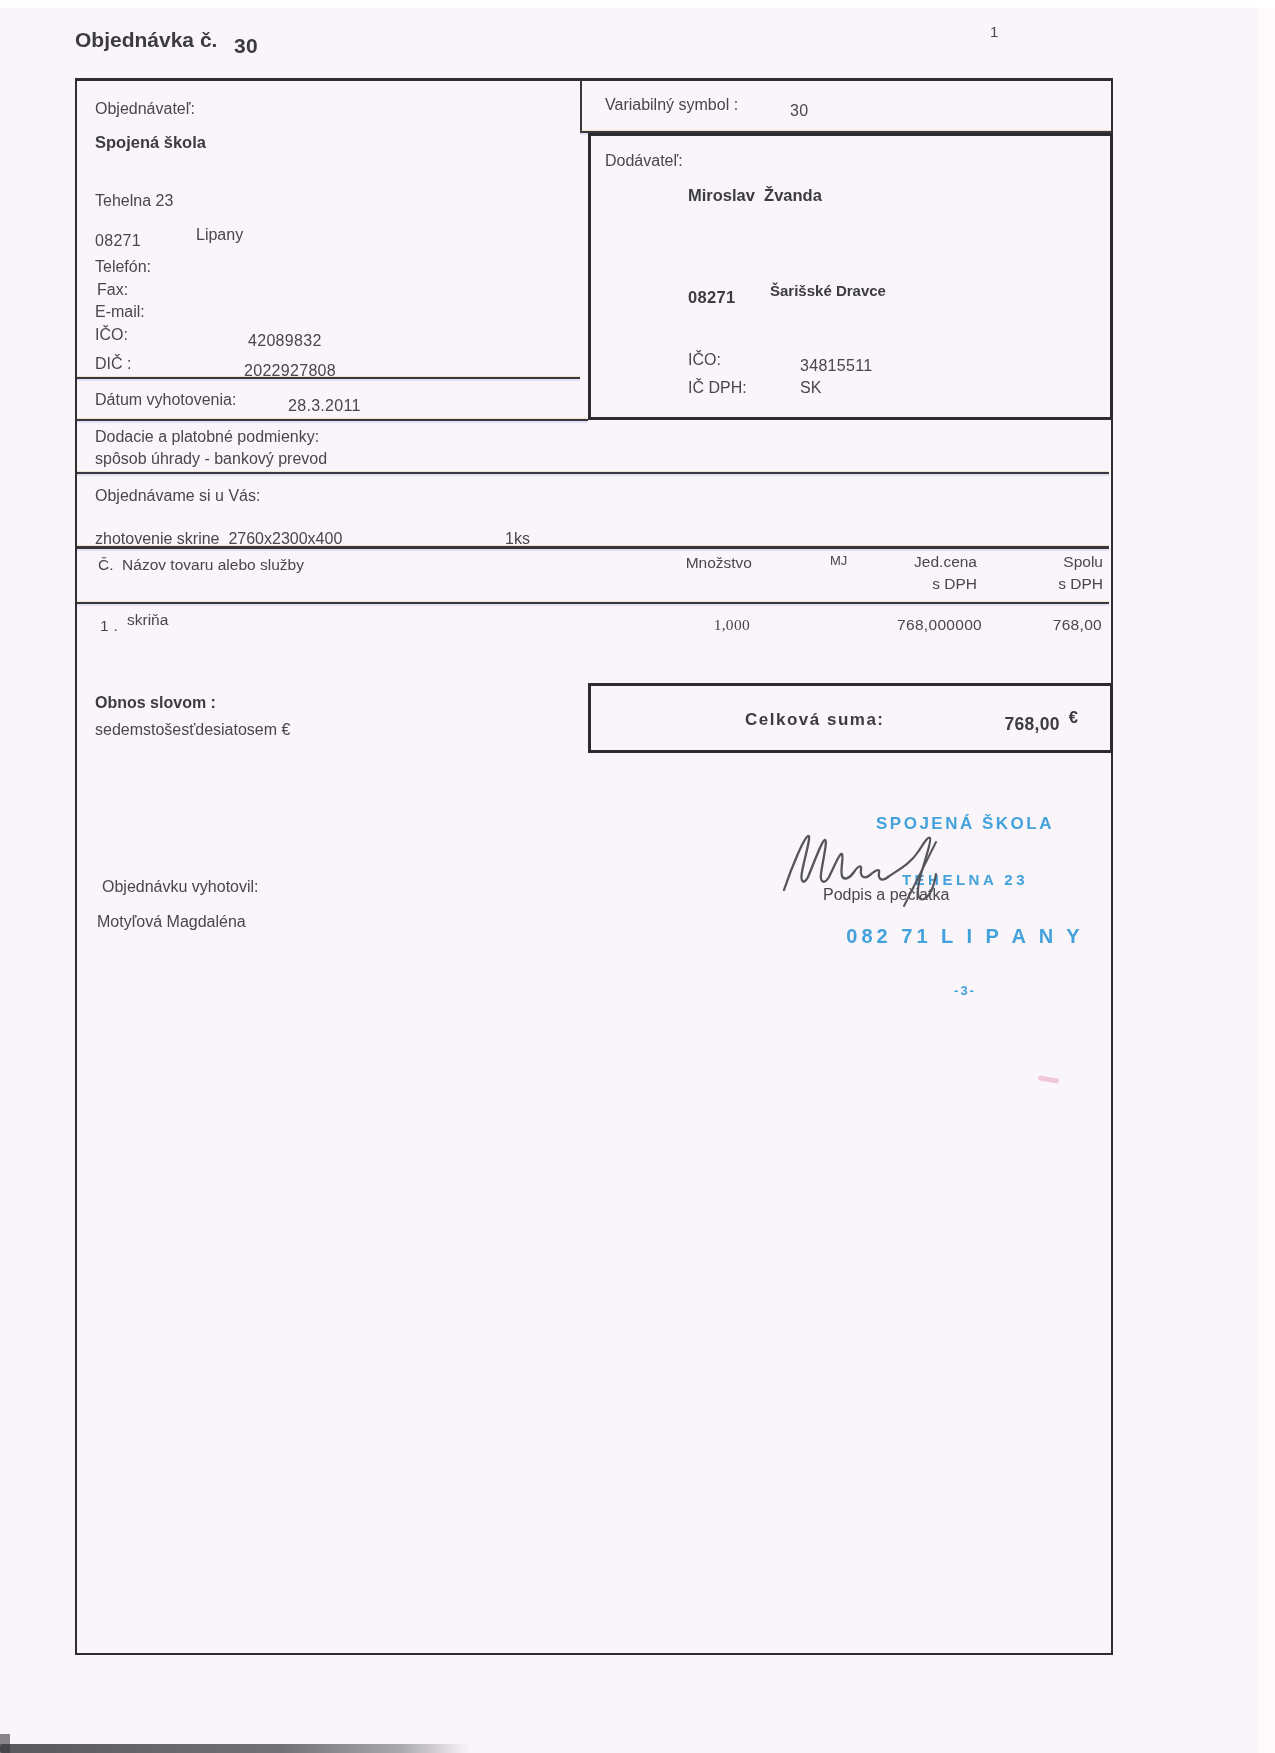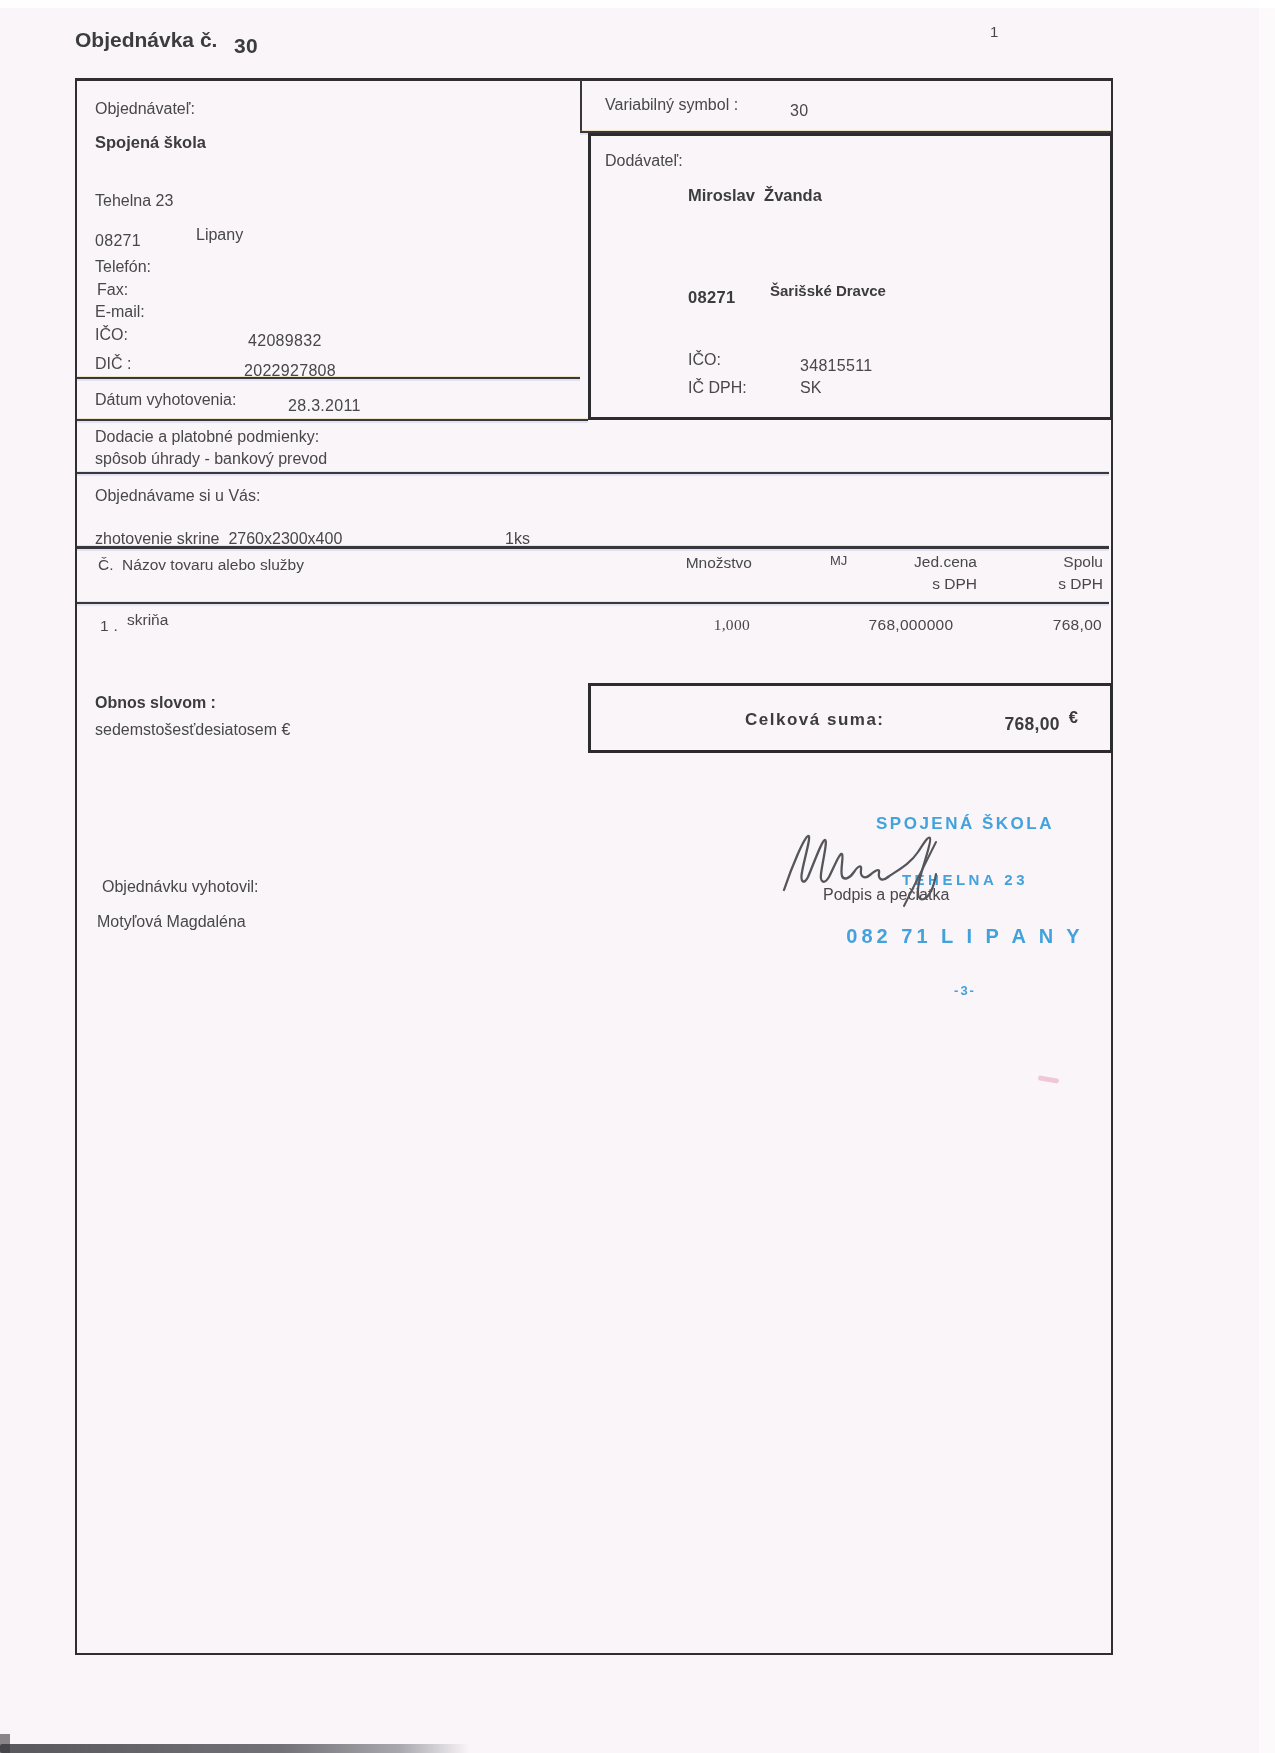--- a/index.html
+++ b/index.html
@@ -101,21 +101,21 @@
   <div class="txt ralign" style="left:860px; top:575px; width:117px; font-size:15.5px;">s DPH</div>
   <div class="txt ralign" style="left:1000px; top:553px; width:103px; font-size:15.5px;">Spolu</div>
   <div class="txt ralign" style="left:1000px; top:575px; width:103px; font-size:15.5px;">s DPH</div>
 
   <div class="hline" style="left:77px; top:602px; width:1032px;"></div>
 
   <div>
     <div class="txt num" style="left:100px; top:611px; font-size:15.5px;">1 .</div>
     <div class="txt" style="left:127px; top:611px; font-size:15.5px;">skriňa</div>
     <div class="txt ralign num" style="left:650px; top:610px; width:100px; font-size:15.5px;font-family:Liberation Serif, serif;">1,000</div>
-    <div class="txt ralign num" style="left:840px; top:610px; width:142px; font-size:15.5px;text-align:center;">768,000000</div>
+    <div class="txt ralign num" style="left:840px; top:610px; width:142px; font-size:15.5px;">768,000000</div>
     <div class="txt ralign num" style="left:1000px; top:610px; width:102px; font-size:15.5px;">768,00</div>
   </div>
 
   <div class="txt b" style="left:95px; top:694px;">Obnos slovom :</div>
   <div class="txt" style="left:95px; top:721px;">sedemstošesťdesiatosem €</div>
 
   <div class="box" style="left:588px; top:683px; width:525px; height:70px;"></div>
   <div class="txt b" style="left:745px; top:710px; font-size:17px; letter-spacing:1.5px;">Celková suma:</div>
   <div style="position:absolute; left:900px; top:708px; width:178px; display:flex; justify-content:flex-end; gap:9px;">
     <span class="txt b num" style="position:static; font-size:17.5px;">768,00</span>

